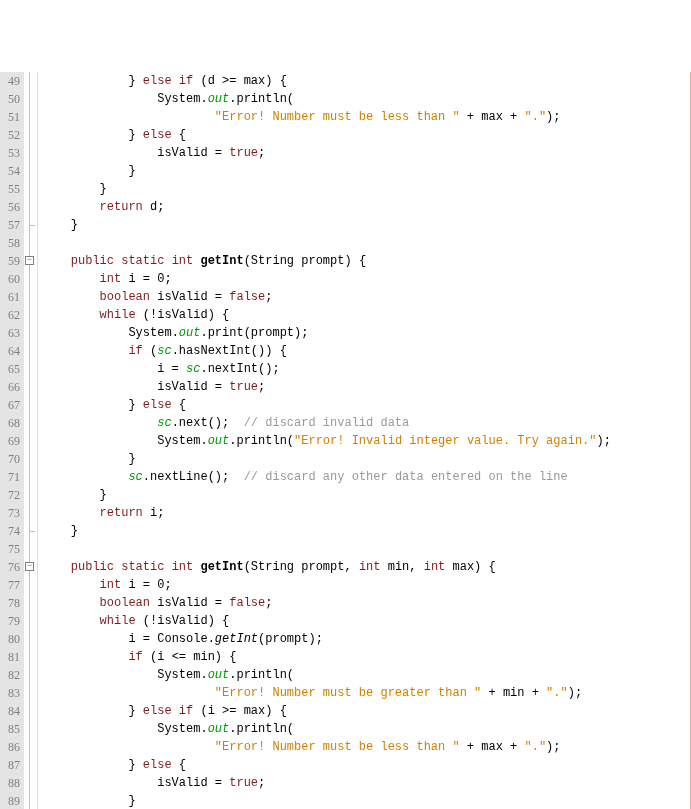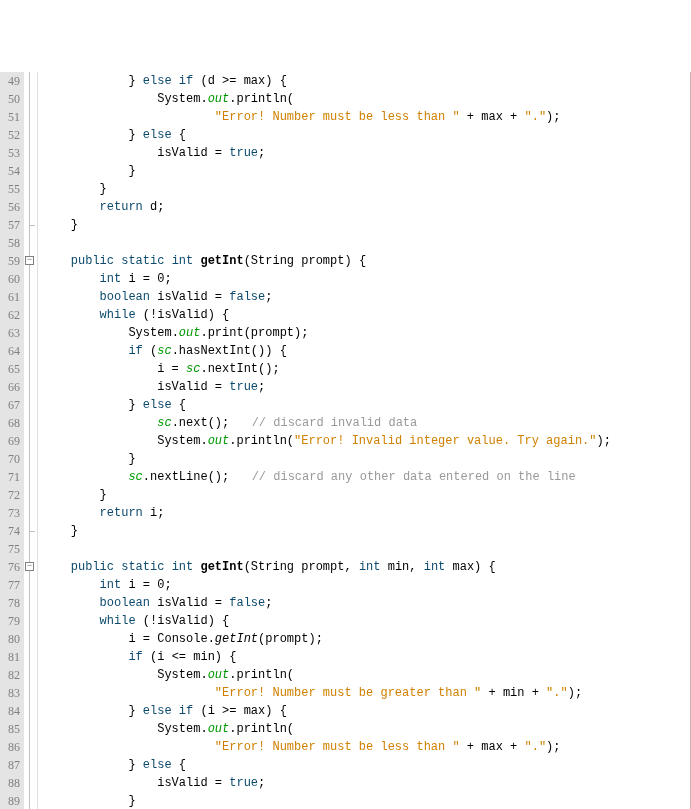--- a/index.html
+++ b/index.html
@@ -57,25 +57,25 @@
     width: 6px;
     height: 6px;
     border-left: 1px solid #c0c0c0;
     border-bottom: 1px solid #c0c0c0;
   }
   .code {
     padding-left: 4px;
     flex: 1;
   }
   .code .line { height: 18px; }
-  .kw { color: #0c4a6e; }
+  .kw { color: #7f1d1d; }
   .id { color: #000000; }
   .field { color: #009900; font-style: italic; }
   .str { color: #d08000; }
-  .com { color: #999999; margin-left: 8px; }
+  .com { color: #999999; }
   .bold { font-weight: bold; }
   .method { font-style: italic; }
 </style>
 </head>
 <body>
 
 
 
 <div class="editor">
   <div class="gutter" id="gutter"><div>49</div><div>50</div><div>51</div><div>52</div><div>53</div><div>54</div><div>55</div><div>56</div><div>57</div><div>58</div><div>59</div><div>60</div><div>61</div><div>62</div><div>63</div><div>64</div><div>65</div><div>66</div><div>67</div><div>68</div><div>69</div><div>70</div><div>71</div><div>72</div><div>73</div><div>74</div><div>75</div><div>76</div><div>77</div><div>78</div><div>79</div><div>80</div><div>81</div><div>82</div><div>83</div><div>84</div><div>85</div><div>86</div><div>87</div><div>88</div><div>89</div></div>

